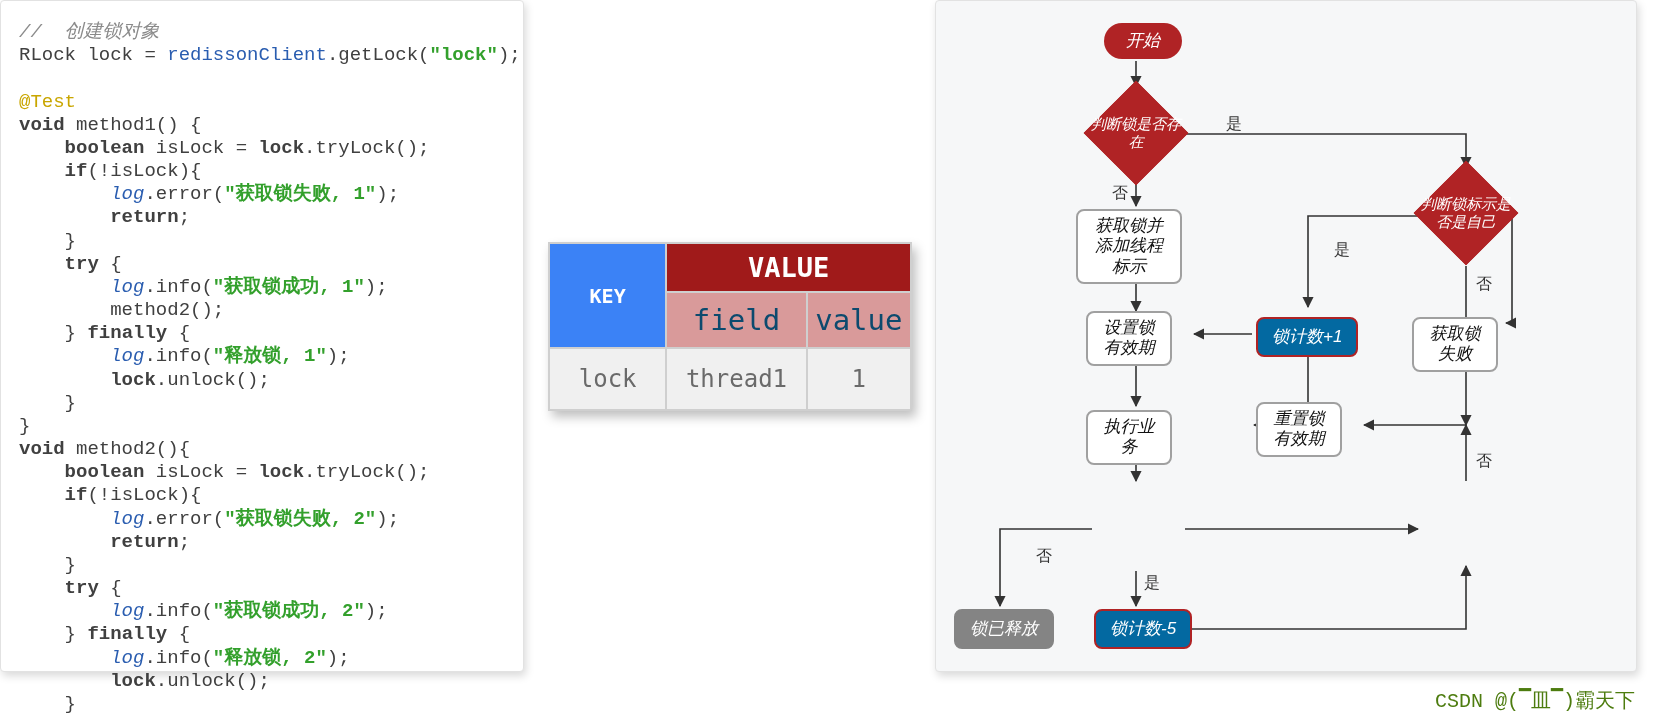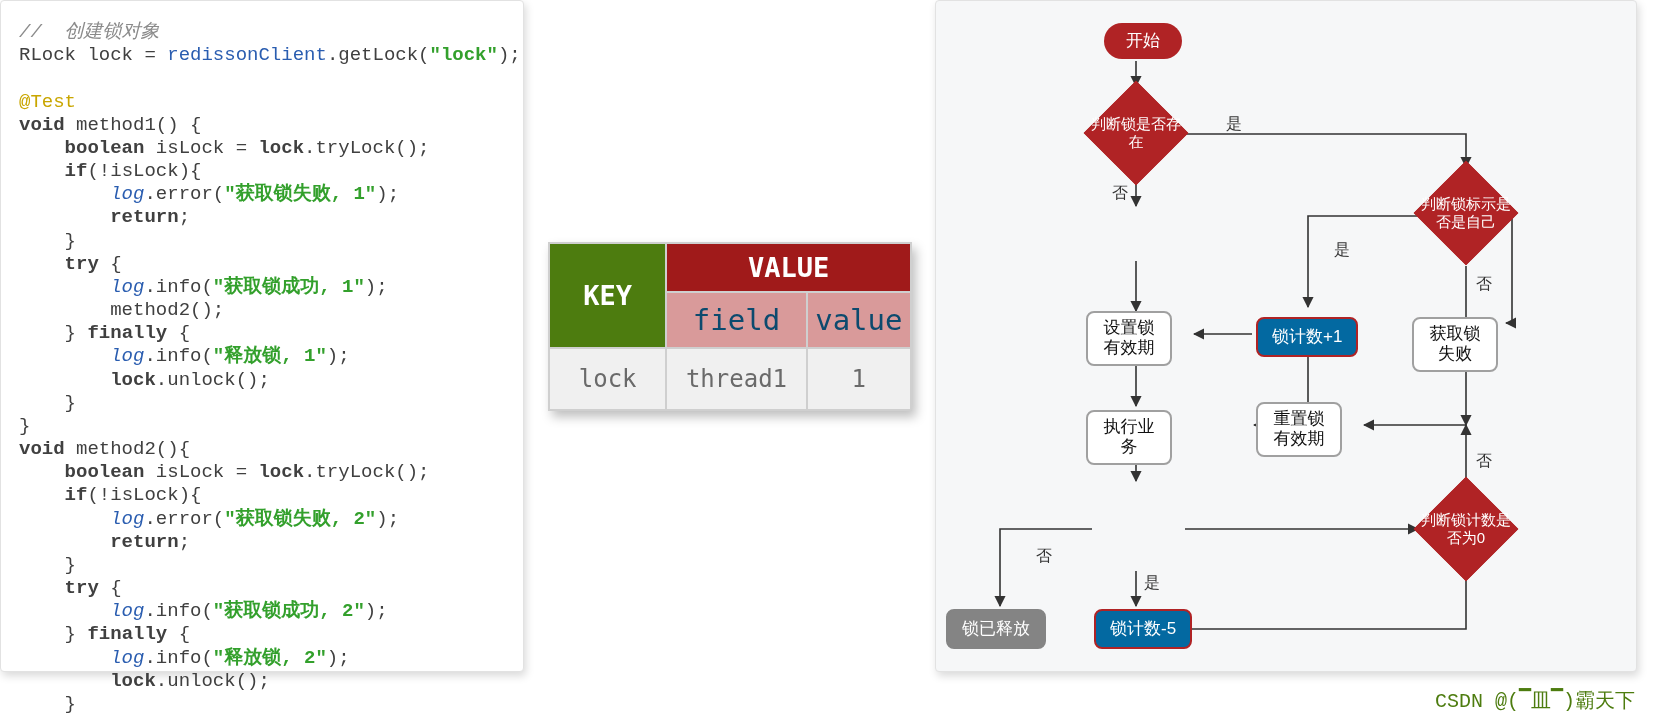--- a/index.html
+++ b/index.html
@@ -10,28 +10,28 @@
   pre.code{margin:0;padding:20px 18px;font-size:19px;line-height:1.22;white-space:pre;color:#404040;font-family:inherit;}
   .cm{color:#8a8a8a;font-style:italic;}
   .bl{color:#2a5db0;}
   .bd{font-weight:700;color:#404040;}
   .yl{color:#c9a600;}
   .gr{color:#33a02c;font-weight:700;}
 
   
   .mid-table{position:absolute;left:548px;top:242px;width:364px;border-collapse:collapse;box-shadow:4px 6px 10px rgba(0,0,0,.25);font-family:Menlo,monospace;}
   .mid-table td,.mid-table th{border:2px solid #cfcfcf;text-align:center;}
-  .mid-table .hdr-key{background:#4d7c0f;color:#fff;font-weight:700;font-size:27px;padding:10px 0;width:124px;}
+  .mid-table .hdr-key{background:#3b82f6;color:#fff;font-weight:700;font-size:20px;padding:10px 0;width:124px;}
   .mid-table .hdr-val{background:#a01a1a;color:#fff;font-weight:700;font-size:27px;padding:8px 0;}
   .mid-table .subhdr{background:#d99a9a;color:#0c4a6e;font-size:29px;padding:10px 2px;}
   .mid-table .cell{background:#f0f0f0;color:#6a6a6a;font-size:24px;padding:16px 0;}
 
   
   .flow{position:absolute;left:935px;top:0;width:700px;height:670px;background:#f6f7f8;border:1px solid #e2e2e2;border-radius:4px;box-shadow:2px 4px 8px rgba(0,0,0,.15);font-family:"PingFang SC","Microsoft YaHei",sans-serif;}
-  .node{position:absolute;font-size:17px;line-height:1.2;display:flex;align-items:center;justify-content:center;text-align:center;box-sizing:border-box;}
+  .node{position:absolute;font-size:17px;line-height:1.2;display:flex;align-items:center;justify-content:center;text-align:center;box-sizing:border-box;font-style:italic;}
   .pill{background:#b02325;color:#fff;border-radius:22px;padding:8px 22px;}
   .diamond{width:100px;height:100px;}
   .diamond .rot{position:absolute;left:50%;top:50%;width:70px;height:70px;background:#b02325;border:2px solid #b02325;transform:translate(-50%,-50%) rotate(45deg);}
   .diamond .txt{position:relative;color:#fff;font-size:15px;width:100px;text-align:center;}
   .rect-w{background:#fff;border:2px solid #a0a0a0;border-radius:8px;color:#111;padding:5px 12px;width:106px;}
   .rect-w2{width:86px}
   .rect-r{background:#0369a1;border:2px solid #b02325;border-radius:8px;color:#fff;padding:8px 14px;}
   .rect-g{background:#848484;border:2px solid #848484;border-radius:8px;color:#fff;padding:8px 14px;}
   .lbl{position:absolute;font-size:16px;color:#333;}
 
@@ -123,42 +123,39 @@
 
     <div class="node pill" style="left:168px;top:22px">开始</div>
 
     <div class="node diamond" style="left:150px;top:82px">
         <div class="rot"></div>
         <div class="txt">判断锁是否存在</div>
       </div>
     <div class="lbl" style="left:290px;top:113px">是</div>
     <div class="lbl" style="left:176px;top:182px">否</div>
 
+    <div class="node rect-w" style="left:140px;top:208px">获取锁并添加线程标示</div>
 
     <div class="node diamond" style="left:480px;top:162px">
         <div class="rot"></div>
         <div class="txt">判断锁标示是否是自己</div>
       </div>
     <div class="lbl" style="left:398px;top:239px">是</div>
     <div class="lbl" style="left:540px;top:273px">否</div>
 
     <div class="node rect-w rect-w2" style="left:150px;top:310px">设置锁有效期</div>
     <div class="node rect-r" style="left:320px;top:316px">锁计数+1</div>
     <div class="node rect-w rect-w2" style="left:476px;top:316px">获取锁失败</div>
 
     <div class="node rect-w rect-w2" style="left:150px;top:409px">执行业务</div>
     <div class="node rect-w rect-w2" style="left:320px;top:401px">重置锁有效期</div>
 
     <div class="lbl" style="left:100px;top:545px">否</div>
     <div class="lbl" style="left:208px;top:572px">是</div>
 
-    <div class="node rect-g" style="left:10px;top:608px">锁已释放</div>
+    <div class="node rect-g" style="left:18px;top:608px">锁已释放</div>
     <div class="node rect-r" style="left:158px;top:608px">锁计数-5</div>
 
-    <div class="node diamond" style="left:480px;top:478px">
-        <div class="rot"></div>
-        <div class="txt">判断锁计数是否为0</div>
-      </div>
     <div class="lbl" style="left:540px;top:450px">否</div>
   </div>
 
   <div class="watermark">CSDN @(▔皿▔)霸天下</div>
 </div>
 
 </body></html>

